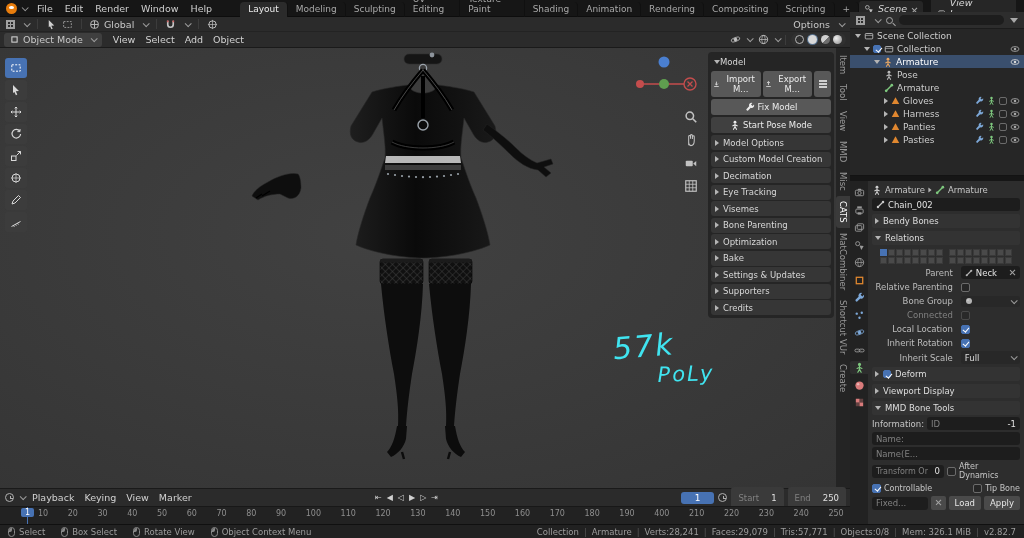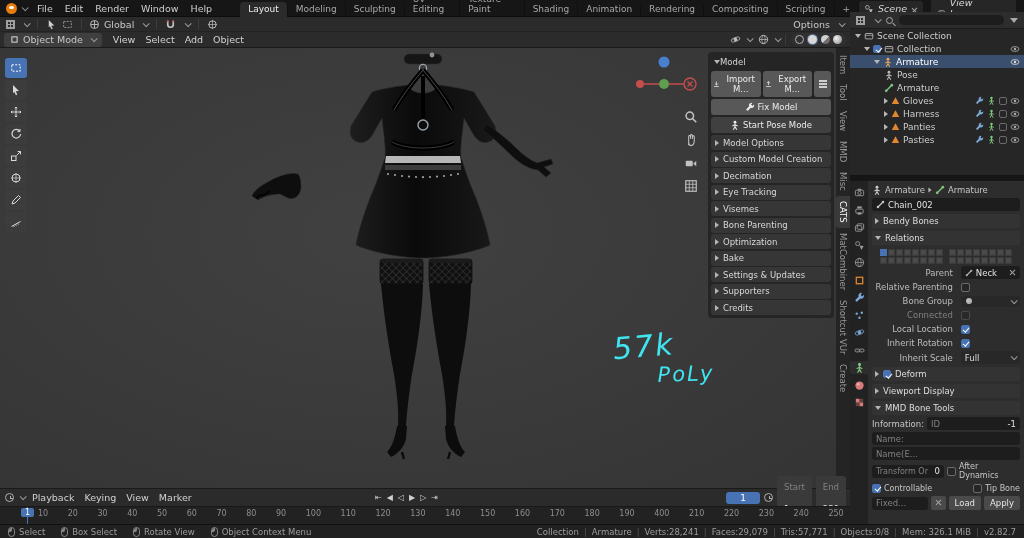--- a/index.html
+++ b/index.html
@@ -117,21 +117,21 @@
   .lgrid{display:grid;grid-template-columns:repeat(8,7px);grid-auto-rows:7px;gap:1px;}
   .lcell{background:#4a4a4a;border:1px solid #3a3a3a;}
   .lcell.on{background:#4772b3;border-color:#4772b3;}
   .dim{color:#808080;}
   
   #timeline{position:absolute;left:0;top:488px;width:850px;height:36px;background:#2b2b2b;border-top:1px solid #1a1a1a;}
   .tl-head{height:17px;display:flex;align-items:center;gap:2px;padding:0 5px;position:relative;}
   .transport{position:absolute;left:375px;display:flex;gap:5px;color:#d0d0d0;font-size:8px;align-items:center;}
   .tl-right{position:absolute;right:4px;display:flex;align-items:center;gap:4px;}
   .framefield{background:#4772b3;color:#fff;border-radius:3px;padding:1px 14px;font-size:9px;}
-  .rangefield{background:#3a3a3a;border-radius:3px;padding:6px 7px;display:flex;gap:12px;color:#e0e0e0;font-size:8.5px;flex-direction:column;}
+  .rangefield{background:#3a3a3a;border-radius:3px;padding:6px 7px;display:flex;gap:12px;color:#e0e0e0;font-size:8.5px;}
   .tl-ruler{position:relative;height:18px;background:#222;border-top:1px solid #181818;}
   .ticks{position:absolute;left:38px;right:6px;top:2px;display:flex;justify-content:space-between;color:#8e8e8e;font-size:8px;}
   .curframe{position:absolute;left:21px;top:1px;background:#4772b3;color:#fff;font-size:8px;border-radius:2px;padding:0 4px;z-index:2;}
   .curline{position:absolute;left:27px;top:0;width:1px;height:18px;background:#4772b3;}
   
   #statusbar{position:absolute;left:0;top:524px;width:1024px;height:14px;background:#212121;border-top:1px solid #101010;
              display:flex;align-items:center;padding:0 8px;font-size:8.5px;color:#9c9c9c;}
   .st-item{display:flex;align-items:center;gap:4px;margin-right:16px;}
   #statusbar .spacer{flex:1;}
   .stats{display:flex;align-items:center;}

